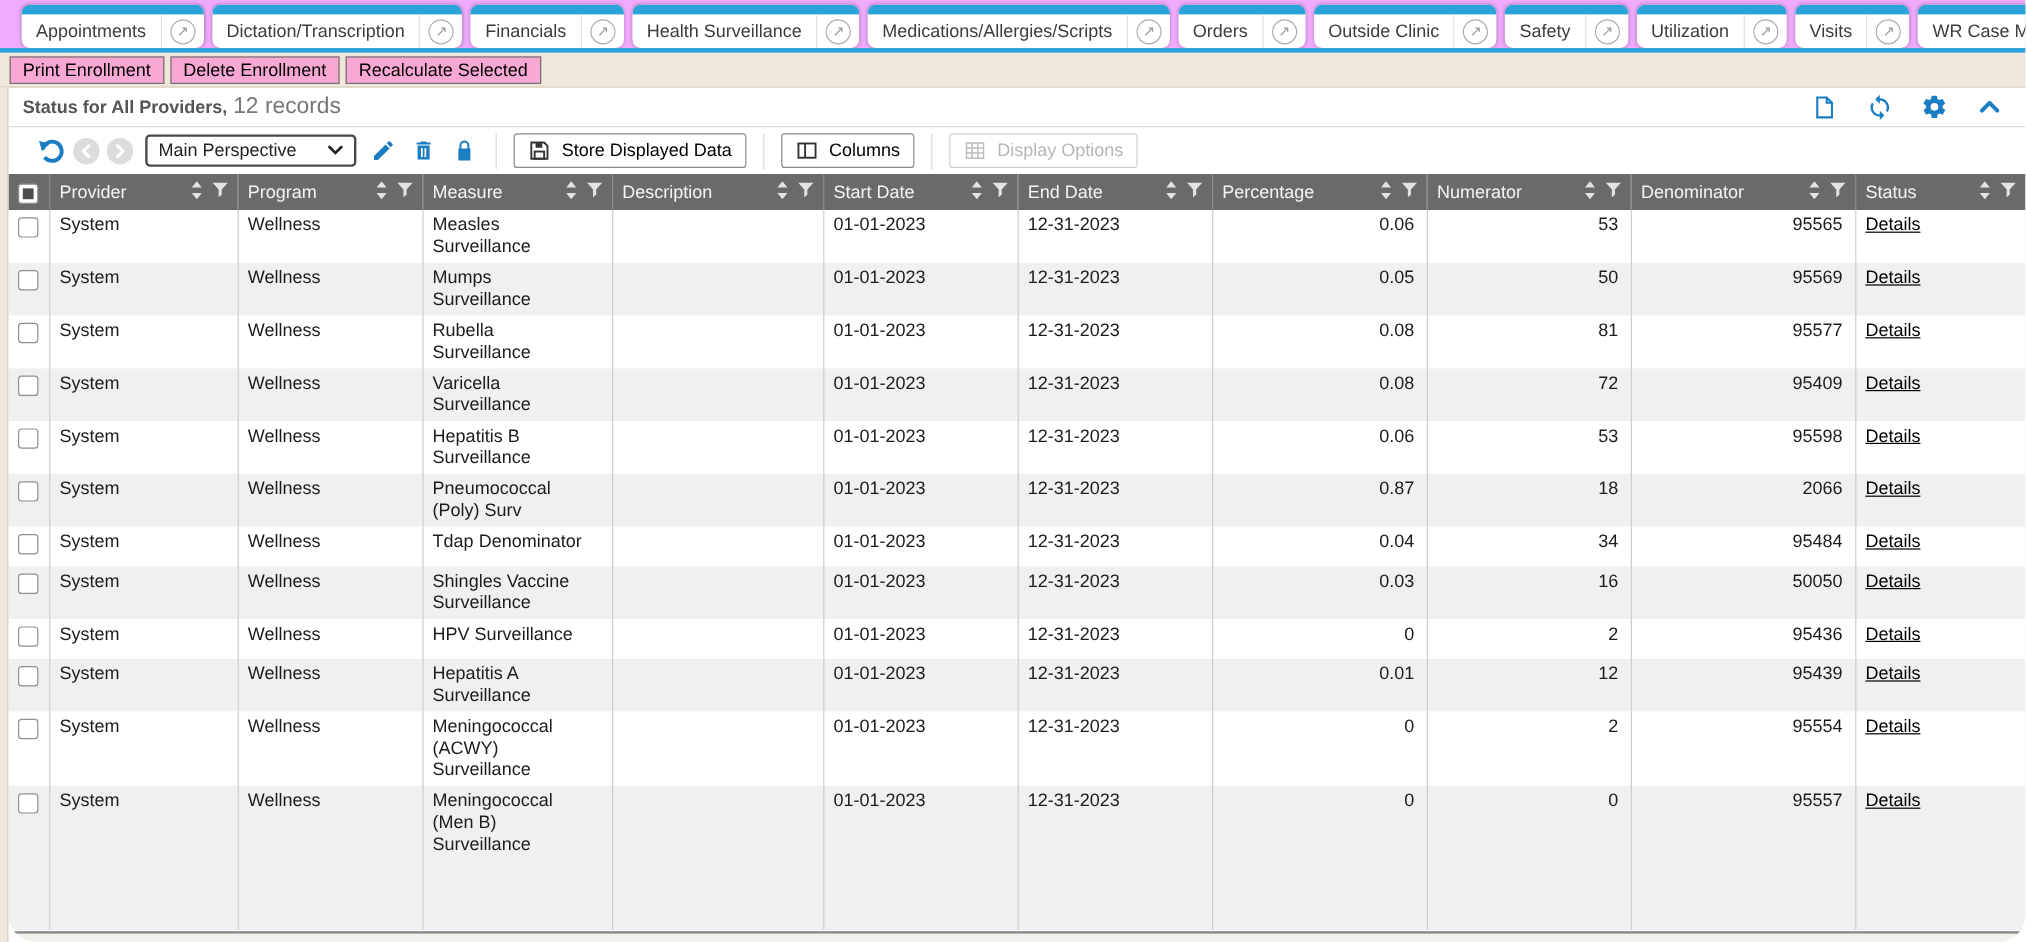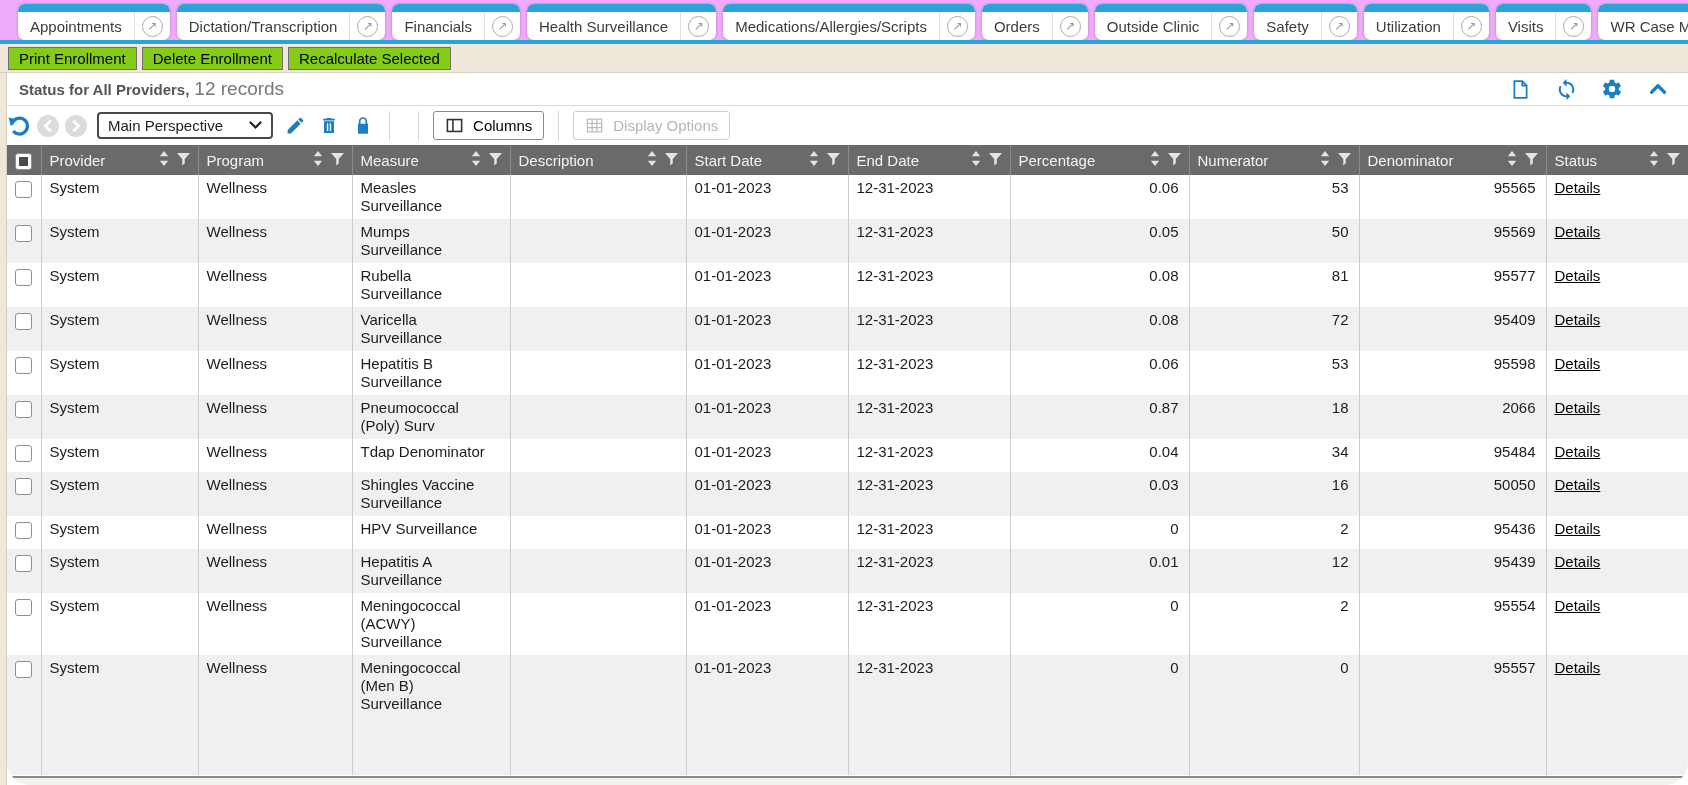--- a/index.html
+++ b/index.html
@@ -16,39 +16,39 @@
   .tab-label { font-size:15px; color:#3c3c3c; padding:0 12px; white-space:nowrap; }
   .tab-link { width:36px; height:28px; display:flex; align-items:center; justify-content:center;
     border-left:1px solid #e0e0e0; }
   .tab-link .circ { width:21px; height:21px; border:1px solid #ababab; border-radius:50%;
     color:#9a9a9a; font-size:12px; line-height:19px; text-align:center; }
   .blue-line { height:4px; background:#29a3d8; }
 
   
   .actionbar { height:29px; background:#efe8da; border-bottom:1px solid #d6d0c0;
     display:flex; align-items:center; gap:5px; padding-left:8px; }
-  .abtn { background:#84cc16; border:1px solid #6f6f6f; font-size:15px; color:#000;
+  .abtn { background:#f9a8d4; border:1px solid #6f6f6f; font-size:15px; color:#000;
     height:23px; padding:0 10px; font-family:inherit; cursor:pointer; }
 
   
   .main { display:flex; height:712px; }
   .left-strip { width:7px; background:#efe8da; border-right:1px solid #d6d0c0; }
   .content { flex:1; display:flex; flex-direction:column; overflow:hidden;border-radius:23px; }
 
   
   .statusbar { height:33px; border-bottom:1px solid #dadada; display:flex;
     align-items:center; padding:0 12px; }
   .status-title { font-size:15px; font-weight:bold; color:#555; }
   .status-count { font-size:19px; color:#777; margin-left:5px; }
   .status-icons { margin-left:auto; display:flex; align-items:center; gap:22px; padding-right:6px; }
   .iconbtn { width:24px; height:24px; display:flex; align-items:center; justify-content:center;
     cursor:pointer; background:none; border:none; }
 
   
-  .toolbar { height:39px; display:flex; align-items:center; padding-left:0; }
+  .toolbar { height:39px; display:flex; align-items:center; padding-left:24px; }
   .navcirc { width:22px; height:22px; border-radius:50%; background:#dcdcdc; border:none;
     display:flex; align-items:center; justify-content:center; margin-left:6px; }
   .select-box { margin-left:10px; height:27px; border:2px solid #4a4a4a; border-radius:4px;
     display:flex; align-items:center; padding:0 9px; gap:26px; font-size:15px; color:#222;
     background:#fff; cursor:pointer; }
   .tb-icon { background:none; border:none; margin-left:10px; width:24px; height:24px;
     display:flex; align-items:center; justify-content:center; cursor:pointer; }
   .vdiv { width:1px; height:30px; background:#d8d8d8; margin:0 14px; }
   .tbtn { background:#fff; border:1px solid #8a8a8a; border-radius:3px; height:29px;
     display:flex; align-items:center; gap:9px; padding:0 11px; font-size:15px; color:#000;
@@ -267,20 +267,28 @@
             <rect x="9.4" y="9.5" width="1.7" height="9" fill="#fff"></rect>
             <rect x="12.9" y="9.5" width="1.7" height="9" fill="#fff"></rect>
           </svg>
       </button>
       <button class="tb-icon">
         <svg width="20" height="21" viewBox="0 0 24 24" fill="#1b7ec2">
             <path d="M18 10h-1V7a5 5 0 0 0-10 0v3H6v12h12V10zM9 7a3 3 0 0 1 6 0v3H9V7z"></path>
           </svg>
       </button>
       <div class="vdiv"></div>
+      <button class="tbtn">
+        <svg width="19" height="19" viewBox="0 0 24 24">
+            <path fill="none" stroke="#333" stroke-width="2" d="M3.5 3.5H17l3.5 3.5v13.5H3.5z"></path>
+            <rect x="8" y="3.5" width="7" height="5.5" fill="#333"></rect>
+            <rect x="7" y="13" width="10" height="7.5" fill="none" stroke="#333" stroke-width="2"></rect>
+          </svg>
+        <span>Store Displayed Data</span>
+      </button>
       <div class="vdiv"></div>
       <button class="tbtn">
         <svg width="19" height="19" viewBox="0 0 24 24">
             <rect x="3" y="4.5" width="18" height="15" fill="none" stroke="#333" stroke-width="2"></rect>
             <line x1="10" y1="4.5" x2="10" y2="19.5" stroke="#333" stroke-width="2"></line>
           </svg>
         <span>Columns</span>
       </button>
       <div class="vdiv"></div>
       <button class="tbtn disabled">

